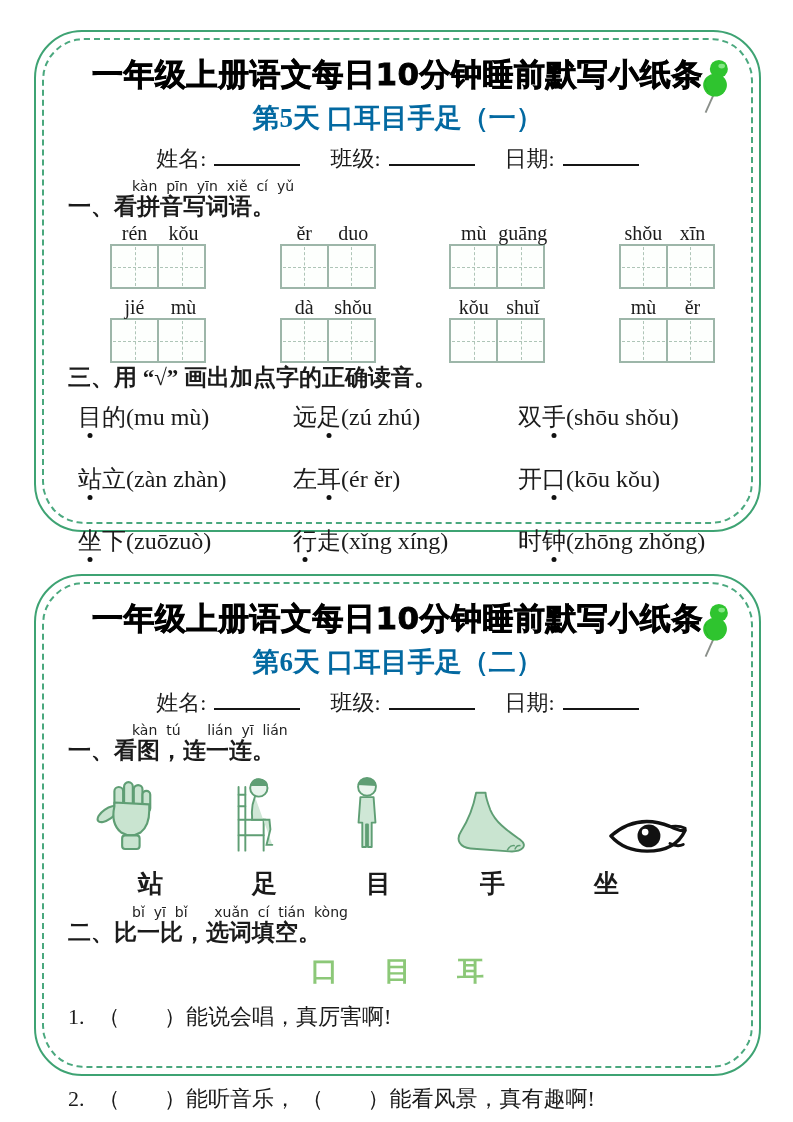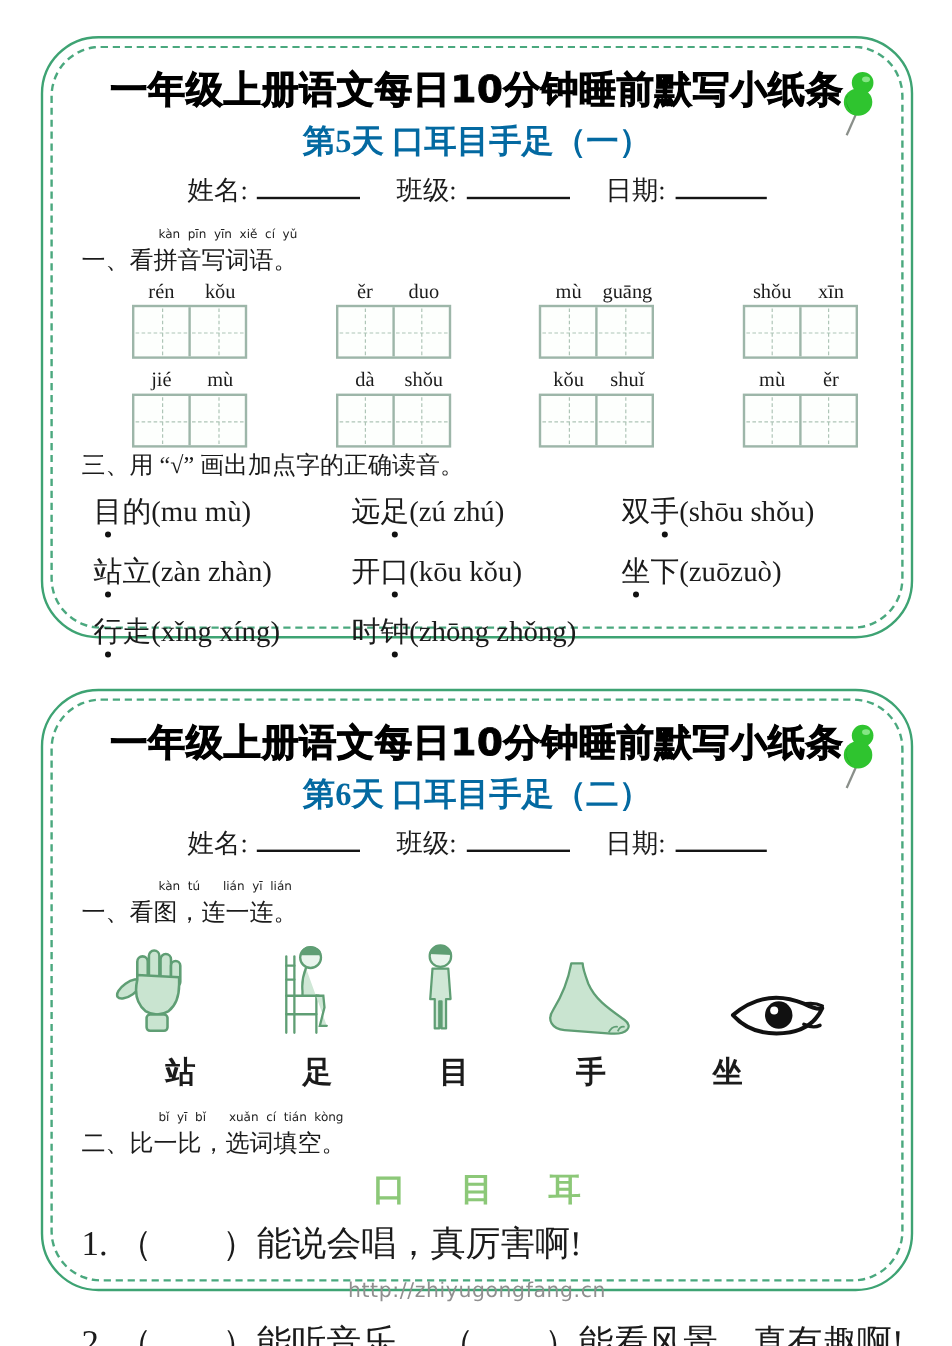--- a/index.html
+++ b/index.html
@@ -28,49 +28,49 @@
   .pin{position:absolute;top:2px;right:-8px;}
   .subtitle{
     margin:4px 0 0 0;text-align:center;font-size:27px;font-weight:700;color:#0369a1;
   }
   .fields{display:flex;justify-content:center;gap:0;margin-top:8px;font-size:22px;}
   .flabel{white-space:pre;}
   .blank{display:inline-block;width:86px;border-bottom:2px solid #151515;height:20px;margin:0 30px 0 8px;}
   .blank.last{margin-right:0;width:76px;}
   .pinyin-line{
     font-family:"DejaVu Sans","Liberation Sans",sans-serif;
-    font-size:10px;color:#222;white-space:pre;line-height:12px;margin-top:16px;
+    font-size:14px;color:#222;white-space:pre;line-height:12px;margin-top:6px;
   }
   .ind{margin-left:64px;}
   .ind0{margin-left:4px;}
-  .heading{font-size:20px;font-weight:400;line-height:28px;margin-top:1px;}
+  .heading{font-size:23px;font-weight:700;line-height:28px;margin-top:1px;}
   .grid-row{display:flex;justify-content:space-between;padding:0 10px 0 42px;margin-top:2px;}
   .wordgroup{width:98px;}
-  .syls{display:flex;height:21px;font-size:17px;line-height:20px;}
+  .syls{display:flex;height:21px;font-size:20px;line-height:20px;}
   .syls span{flex:1;text-align:center;white-space:nowrap;}
   .tian{display:flex;border:2px solid #9db6a9;width:fit-content;background:#fdfffd;}
   .cell{width:45px;height:41px;position:relative;}
   .cell + .cell{border-left:2px solid #9db6a9;}
   .cell::before{content:"";position:absolute;left:1px;right:1px;top:50%;border-top:1px dashed #aec5b7;}
   .cell::after{content:"";position:absolute;top:1px;bottom:1px;left:50%;border-left:1px dashed #aec5b7;}
   .choice-grid{
     display:grid;grid-template-columns:215px 225px auto;
-    margin:10px 0 0 10px;row-gap:20px;font-size:24px;line-height:30px;
+    margin:10px 0 0 10px;row-gap:32px;font-size:24px;line-height:30px;
   }
   .ch{position:relative;display:inline-block;}
   .ch.dotted::after{
     content:"";position:absolute;width:5px;height:5px;border-radius:50%;
     background:#111;bottom:-6px;left:50%;transform:translateX(-50%);
   }
   .copts{font-family:"Liberation Serif",serif;}
   .pics-row{display:flex;align-items:flex-end;justify-content:space-between;padding:0 38px 0 28px;margin-top:4px;height:88px;}
   .pic{display:flex;align-items:flex-end;}
   .labels-row{display:flex;justify-content:space-between;padding:0 108px 0 70px;margin-top:10px;font-size:25px;font-weight:600;}
   .choices-row{display:flex;justify-content:center;gap:46px;margin-top:6px;font-size:27px;color:#8cc878;font-weight:600;}
-  .sentence{font-size:29px;white-space:pre;margin-top:12px;line-height:32px;}
+  .sentence{font-size:22px;white-space:pre;margin-top:12px;line-height:32px;}
   .sentence.s2{margin-top:50px;}
   .snum{display:inline-block;width:30px;font-family:"Liberation Serif",serif;}
   .site-url{
     position:absolute;left:0;right:0;bottom:-12px;text-align:center;
     font-family:"DejaVu Sans","Liberation Sans",sans-serif;
     font-size:17px;color:#8f8f8f;letter-spacing:.5px;
   }
 </style>
 </head>
 <body>
@@ -188,20 +188,21 @@
       </div>
     </div>
 
     <div class="heading">三、用 “√” 画出加点字的正确读音。</div>
 
     <div class="choice-grid">
       <div><span class="ch dotted">目</span><span class="ch">的</span><span class="copts">(mu mù)</span></div>
       <div><span class="ch">远</span><span class="ch dotted">足</span><span class="copts">(zú zhú)</span></div>
       <div><span class="ch">双</span><span class="ch dotted">手</span><span class="copts">(shōu shǒu)</span></div>
       <div><span class="ch dotted">站</span><span class="ch">立</span><span class="copts">(zàn zhàn)</span></div>
+      <div><span class="ch">左</span><span class="ch dotted">耳</span><span class="copts">(ér ěr)</span></div>
       <div><span class="ch">开</span><span class="ch dotted">口</span><span class="copts">(kōu kǒu)</span></div>
       <div><span class="ch dotted">坐</span><span class="ch">下</span><span class="copts">(zuōzuò)</span></div>
       <div><span class="ch dotted">行</span><span class="ch">走</span><span class="copts">(xǐng xíng)</span></div>
       <div><span class="ch">时</span><span class="ch dotted">钟</span><span class="copts">(zhōng zhǒng)</span></div>
     </div>
 
   </div>
 </div>
 
 <div class="card">
@@ -300,14 +301,13 @@
     <div class="choices-row">
       <span>口</span>
       <span>目</span>
       <span>耳</span>
     </div>
 
     <div class="sentence"><span class="snum">1.</span><span>（　　）能说会唱，真厉害啊!</span></div>
     <div class="sentence s2"><span class="snum">2.</span><span>（　　）能听音乐， （　　）能看风景，真有趣啊!</span></div>
 
   </div>
-  <div class="site-url">http://zhiyugongfang.cn</div>
 </div>
 
 </body></html>

